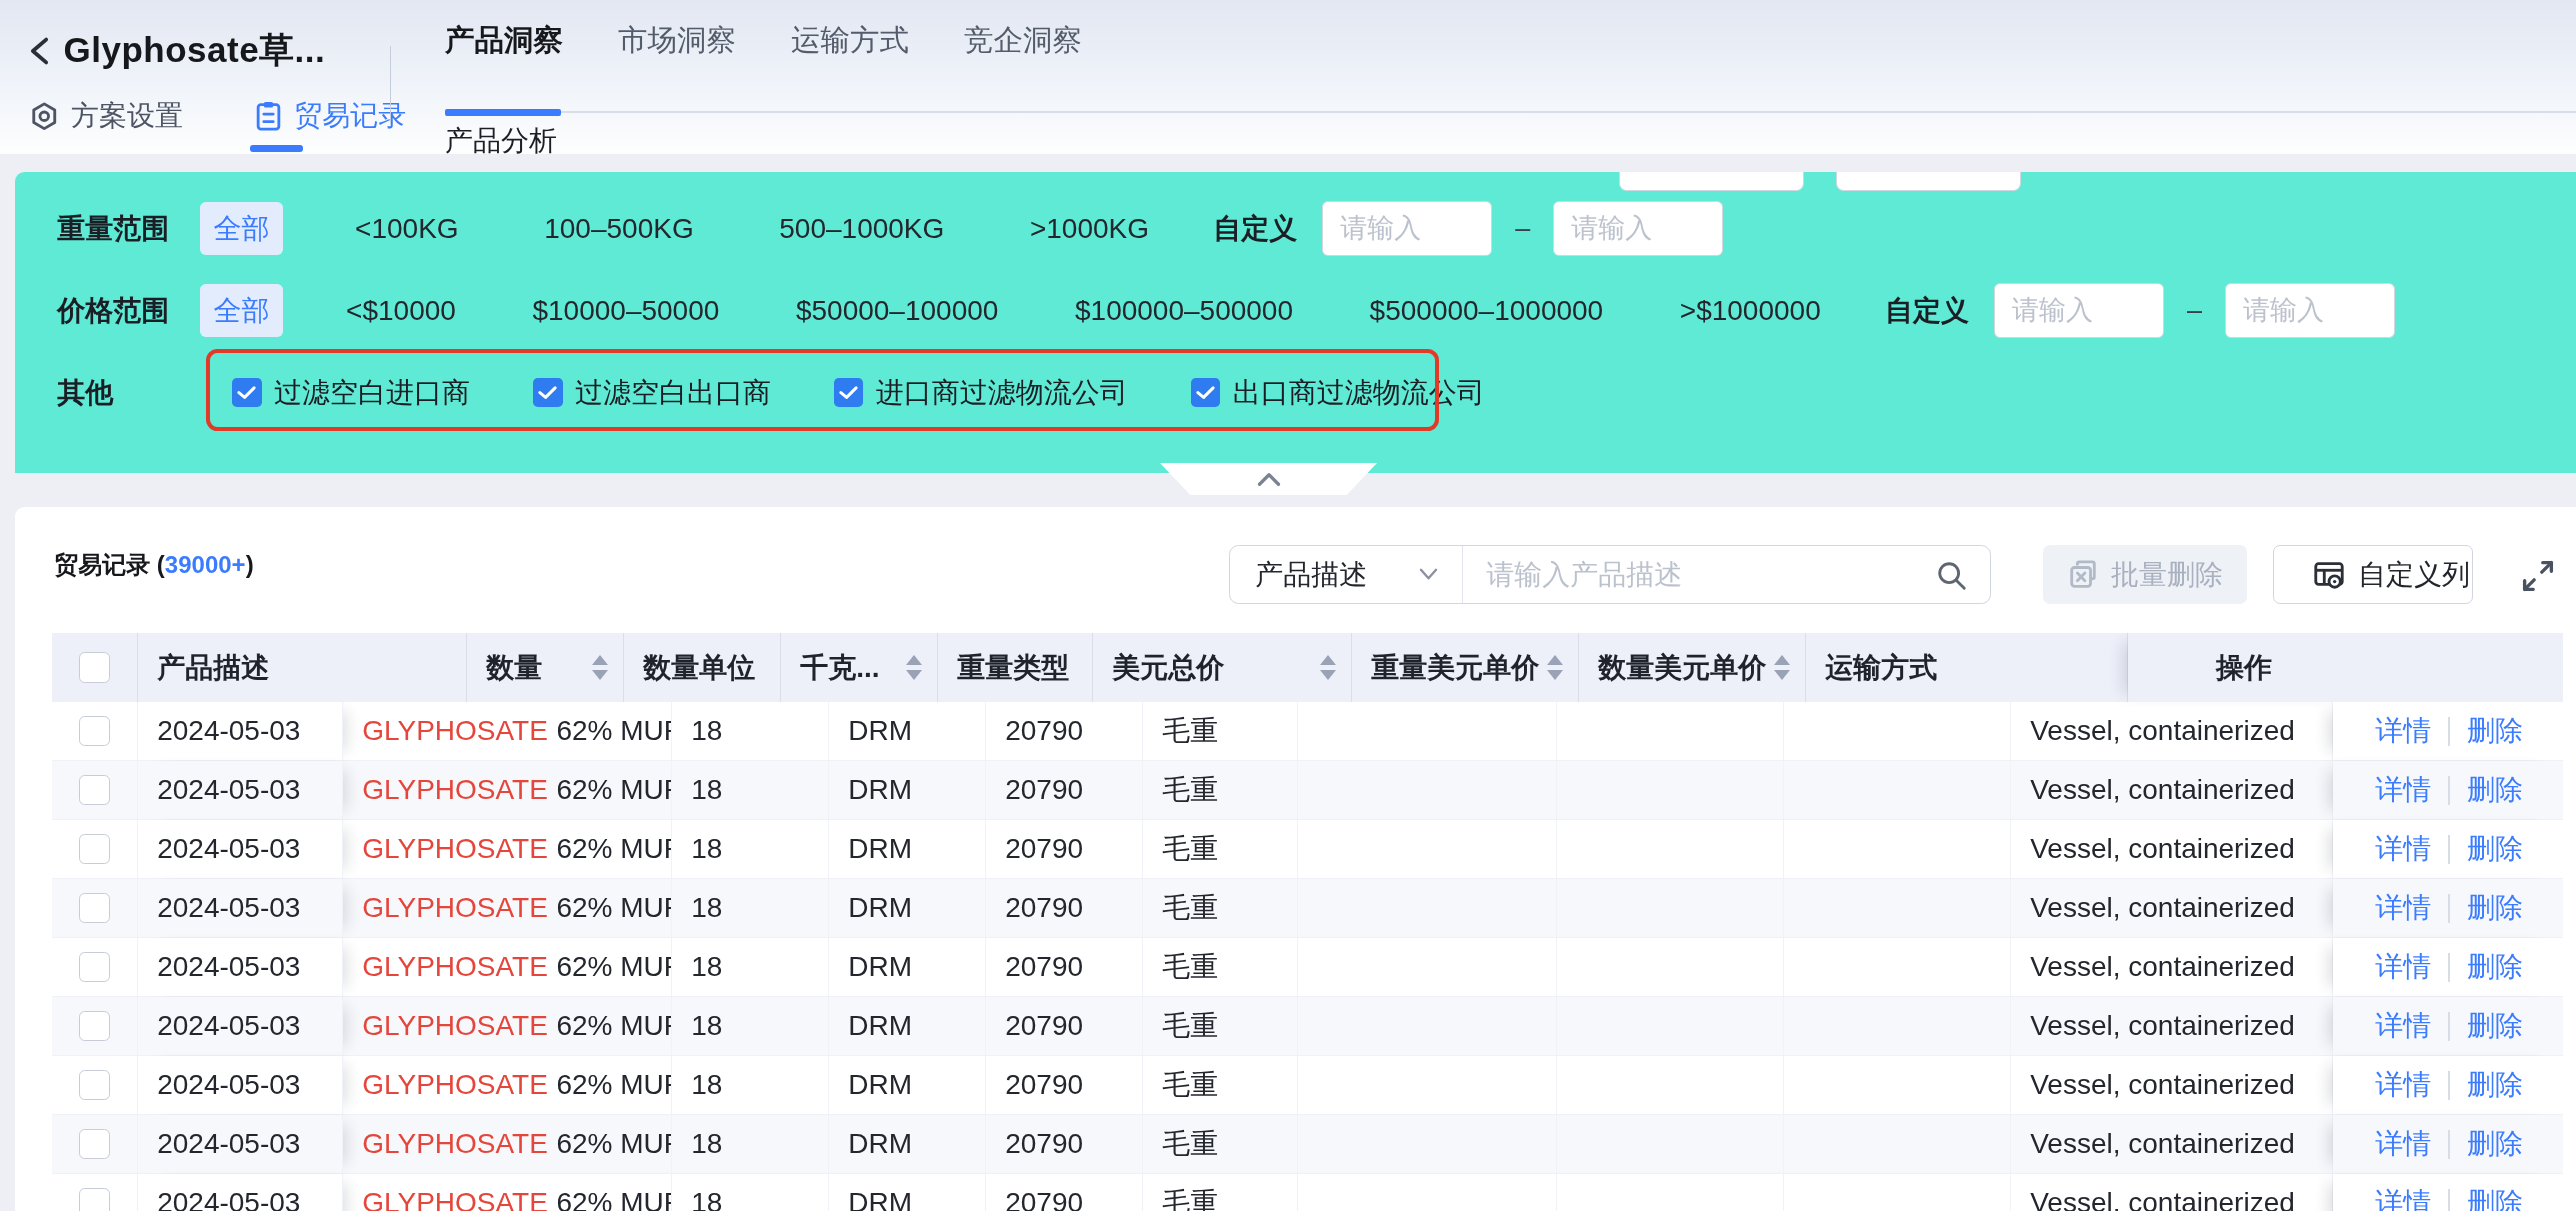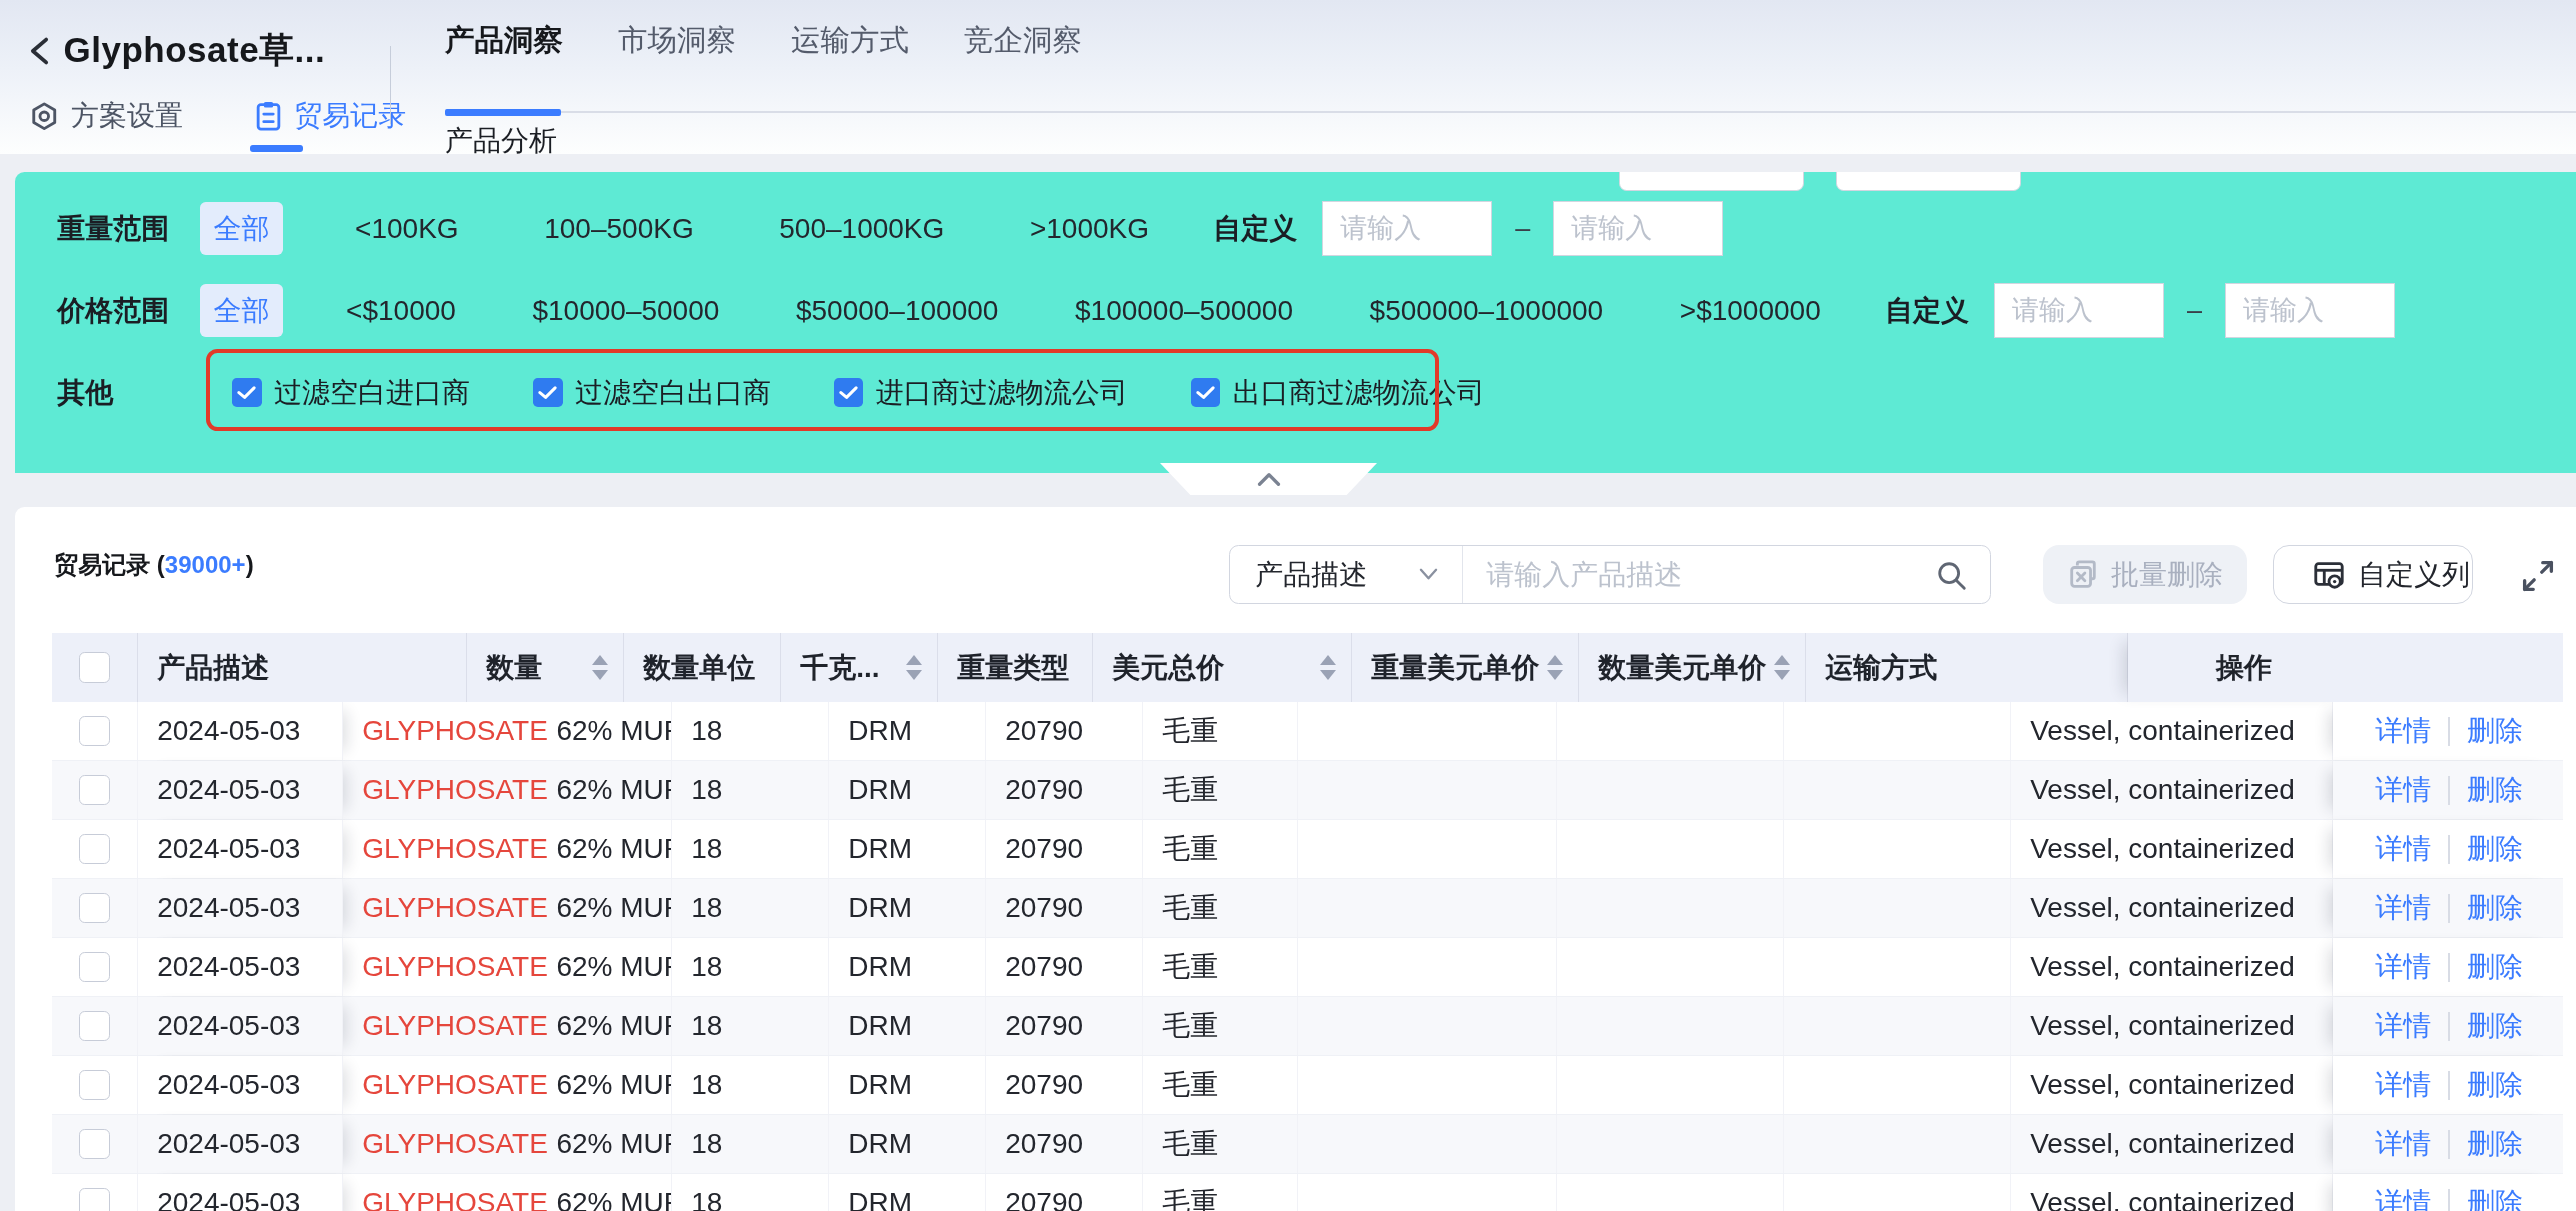--- a/index.html
+++ b/index.html
@@ -36,21 +36,21 @@
   .filter-row.other  { top:187px; height:67px; }
   .filter-label { font-size:28px; font-weight:bold; color:#1b1e24; width:143px; flex:0 0 auto; }
   .filter-label.light { font-weight:bold; }
   .opts { display:flex; align-items:center; }
   .filter-row.weight .opts { gap:59px; }
   .filter-row.price  .opts { gap:50px; }
   .opt { font-size:28px; color:#23262d; cursor:pointer; padding:7.6px 13.3px; border-radius:5.7px; white-space:nowrap; }
   .opt.selected { color:#3b7cff; background:#e3ecfc; }
   .custom-label { font-size:28px; font-weight:bold; color:#1b1e24; margin-left:51px; white-space:nowrap; }
   .range-inputs { display:flex; align-items:center; gap:23px; margin-left:25px; }
-  .mini-input { width:170px; height:55px; border:1.9px solid #d2d6e0; border-radius:0; background:#fff;
+  .mini-input { width:170px; height:55px; border:1.9px solid #d2d6e0; border-radius:6px; background:#fff;
     font-size:27px; padding:0 17px; color:#23262d; font-family:"Liberation Sans", sans-serif; }
   .mini-input::placeholder { color:#bcc2cd; }
   .range-dash { font-size:27px; color:#3a3f49; }
 
   .red-box { position:absolute; left:191px; top:177px; width:1233px; height:82px;
     border:4.8px solid #e13a29; border-radius:11.4px; pointer-events:none; }
   .checkbox-group { display:flex; align-items:center; gap:63px; margin-left:32px; }
   .cb-item { display:flex; align-items:center; gap:12.4px; cursor:pointer; }
   .cb-box { width:29.5px; height:29.5px; border-radius:4.8px; background:#2f7bf0; display:flex; align-items:center; justify-content:center; }
   .cb-label { font-size:28px; color:#1b1e24; white-space:nowrap; }
@@ -69,21 +69,21 @@
   .combo { position:absolute; left:0; top:0; width:762px; height:59px; border:1.9px solid #d2d6e0; border-radius:9.5px;
     background:#fff; display:flex; align-items:center; }
   .combo-select { width:233px; height:100%; display:flex; align-items:center; justify-content:space-between;
     padding:0 21px 0 25px; border-right:1.9px solid #e2e5ec; cursor:pointer; }
   .combo-select .val { font-size:28px; color:#23262d; }
   .combo-input { flex:1; height:100%; border:none; outline:none; font-size:28px; padding:0 67px 0 23px;
     color:#23262d; background:transparent; font-family:"Liberation Sans", sans-serif; }
   .combo-input::placeholder { color:#bcc2cd; }
   .combo .search-ic { position:absolute; right:21px; top:13.3px; }
 
-  .btn { position:absolute; top:0; height:59px; border-radius:16px; display:flex; align-items:center; justify-content:center;
+  .btn { position:absolute; top:0; height:59px; border-radius:7px; display:flex; align-items:center; justify-content:center;
     gap:11.4px; font-size:28px; cursor:pointer; white-space:nowrap; }
   .btn.disabled { left:814px; width:204px; background:#eef1f6; color:#a9b0bf; cursor:default; }
   .btn.outline { left:1044px; width:200px; background:#fff; border:1.9px solid #d2d6e0; color:#23262d;padding-left:36px; }
   .expand-btn { position:absolute; left:1288px; top:9.5px; width:42px; height:42px; cursor:pointer; }
 
   
   .grid { position:absolute; left:37px; top:126px; right:13.3px; bottom:0; overflow:hidden; }
   .thead { display:flex; height:69px; background:#edf0f9; }
   .th { display:flex; align-items:center; font-size:28px; font-weight:bold; color:#1f232b;
     padding:0 15.2px 0 19px; border-right:1.9px solid #dbdeea; background:#edf0f9; position:relative; }

